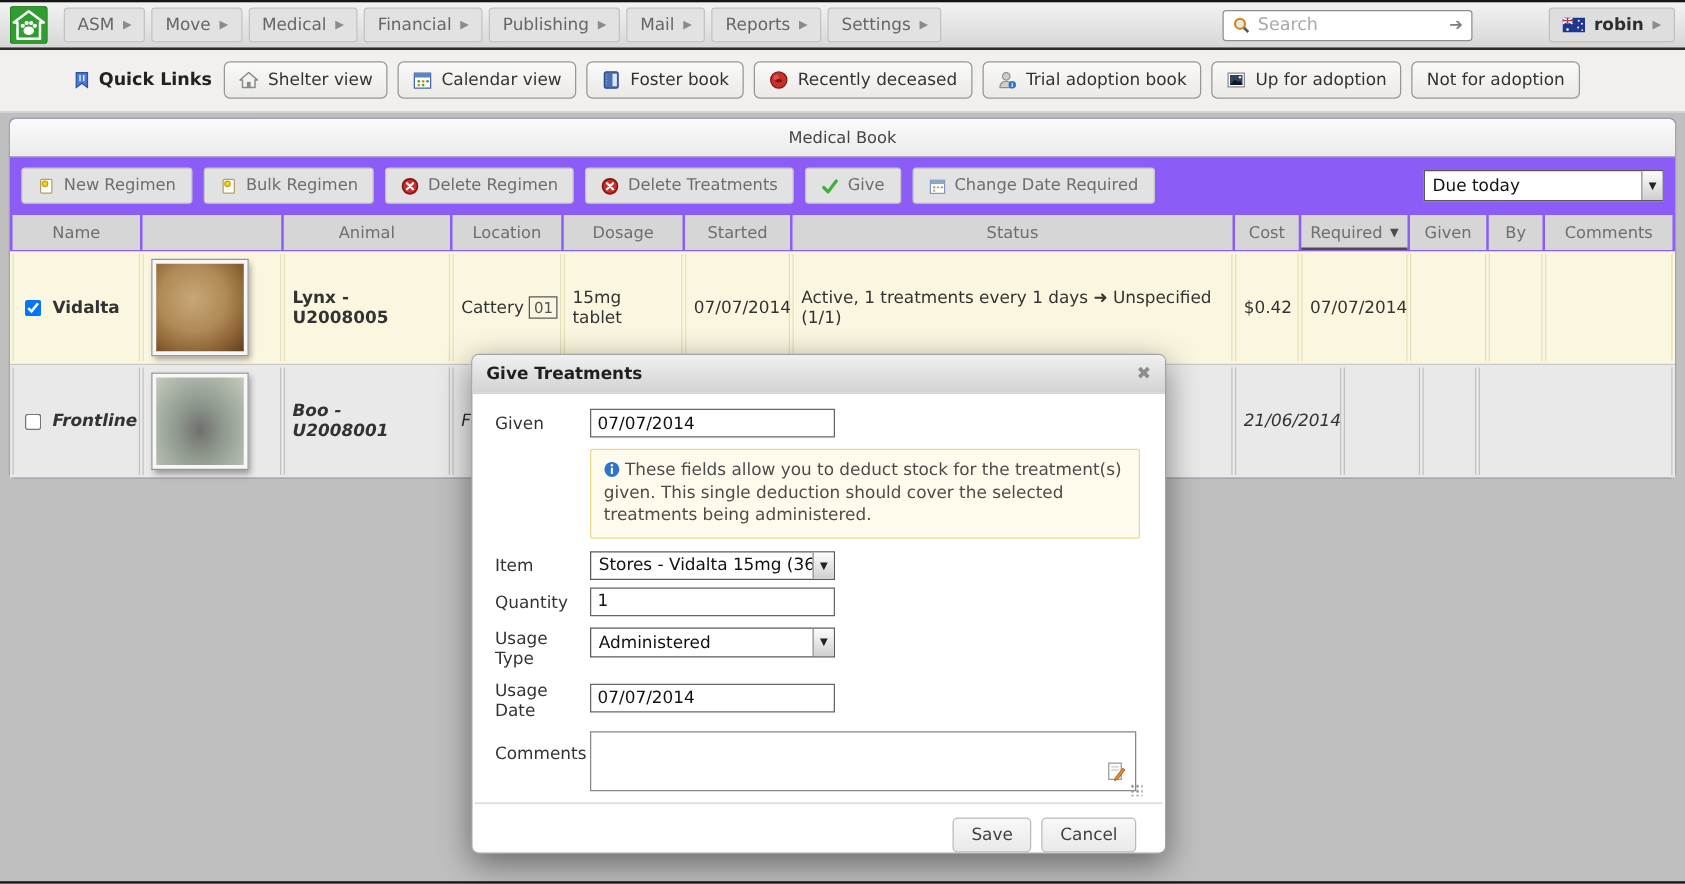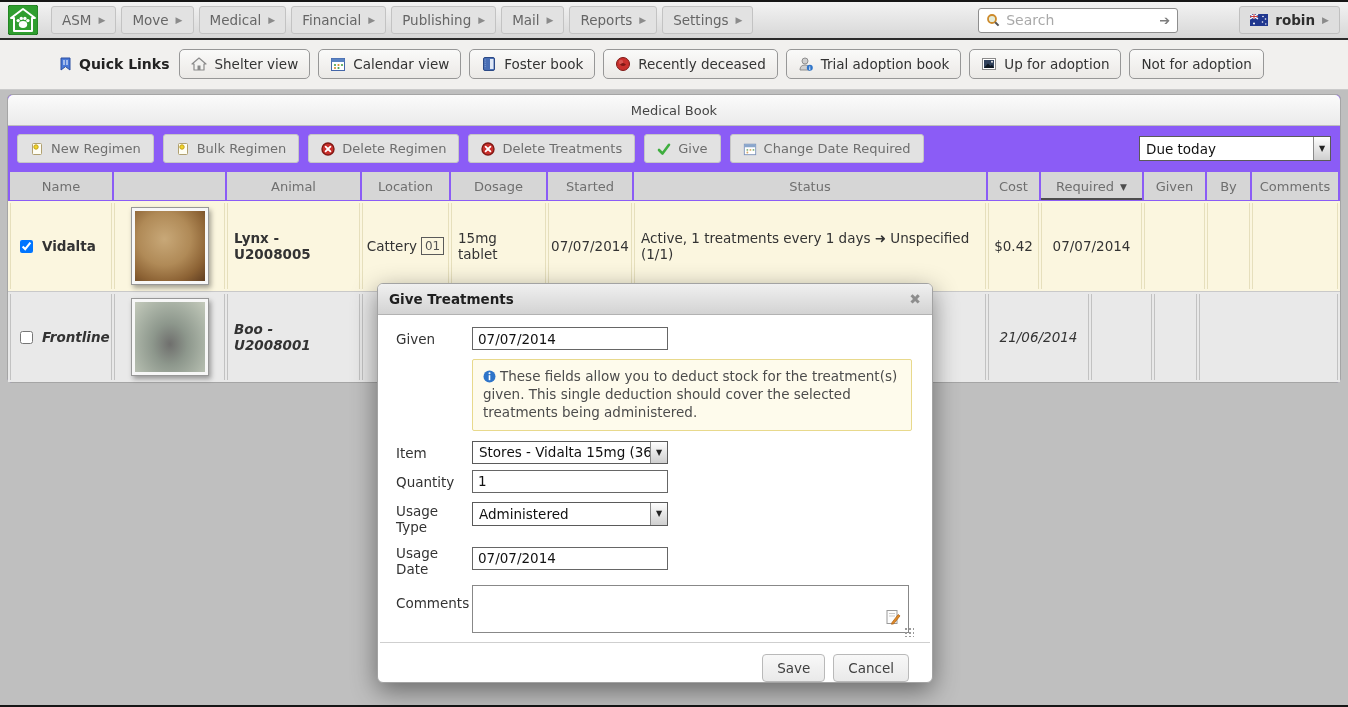--- a/index.html
+++ b/index.html
@@ -96,29 +96,29 @@
   .sort-caret { font-size:9px; color:#4d4d4d; }
 
   .c-name   { width:102px; }
   .c-photo  { width:111px; }
   .c-animal { width:133px; }
   .c-loc    { width:87px;  }
   .c-dos    { width:95px;  }
   .c-start  { width:84px;  }
   .c-status { width:352px; }
   .c-cost   { width:51px;  }
-  .c-req    { width:101px;  }
+  .c-req    { width:85px;  }
   .c-given  { width:61px;  }
   .c-by     { width:43px;  }
   .c-com    { flex:1; }
 
   .trow { display:flex; gap:2px; padding:2px; border-bottom:1px solid #c9c9c9; }
   .trow:last-child { border-bottom:none; }
   .trow .td {
-    display:flex; align-items:center; justify-content:center;
+    display:flex; align-items:center; 
     padding:4px 6px; font-size:13.5px; color:#333;
     border-left:1px solid #c2c2c2; border-right:1px solid #c2c2c2;
   }
   .trow.selected { background:#fbf6df; }
   .trow.selected .td { border-color:#e6dfbc; }
   .trow.plain { background:#e9e9e9; }
   .row-tall .td { min-height:86px; }
   .row-mid  .td { min-height:78px; }
   .td.cell-name { justify-content:flex-start; gap:9px; padding-left:9px; font-weight:bold; }
   .italic { font-style:italic; }

